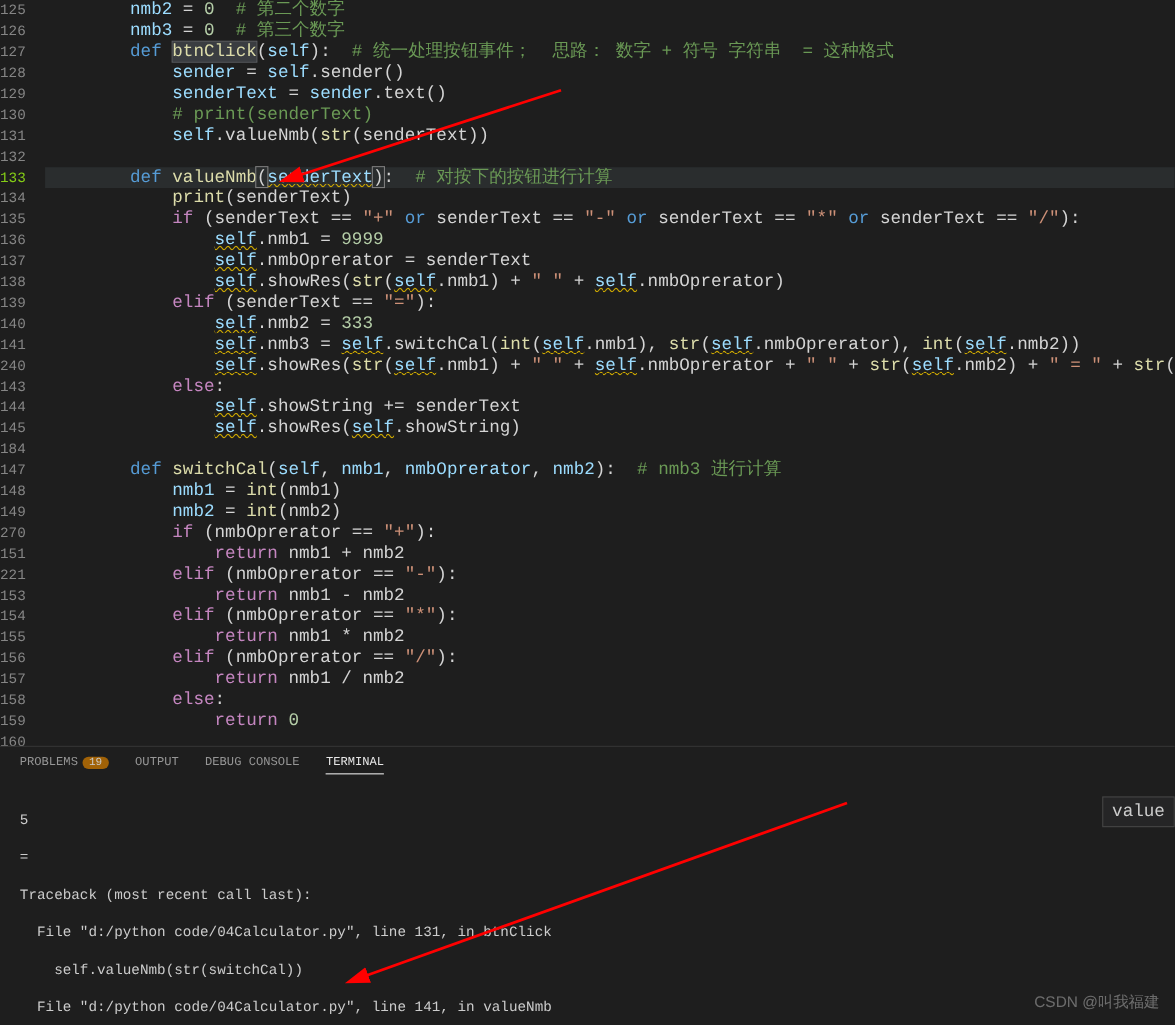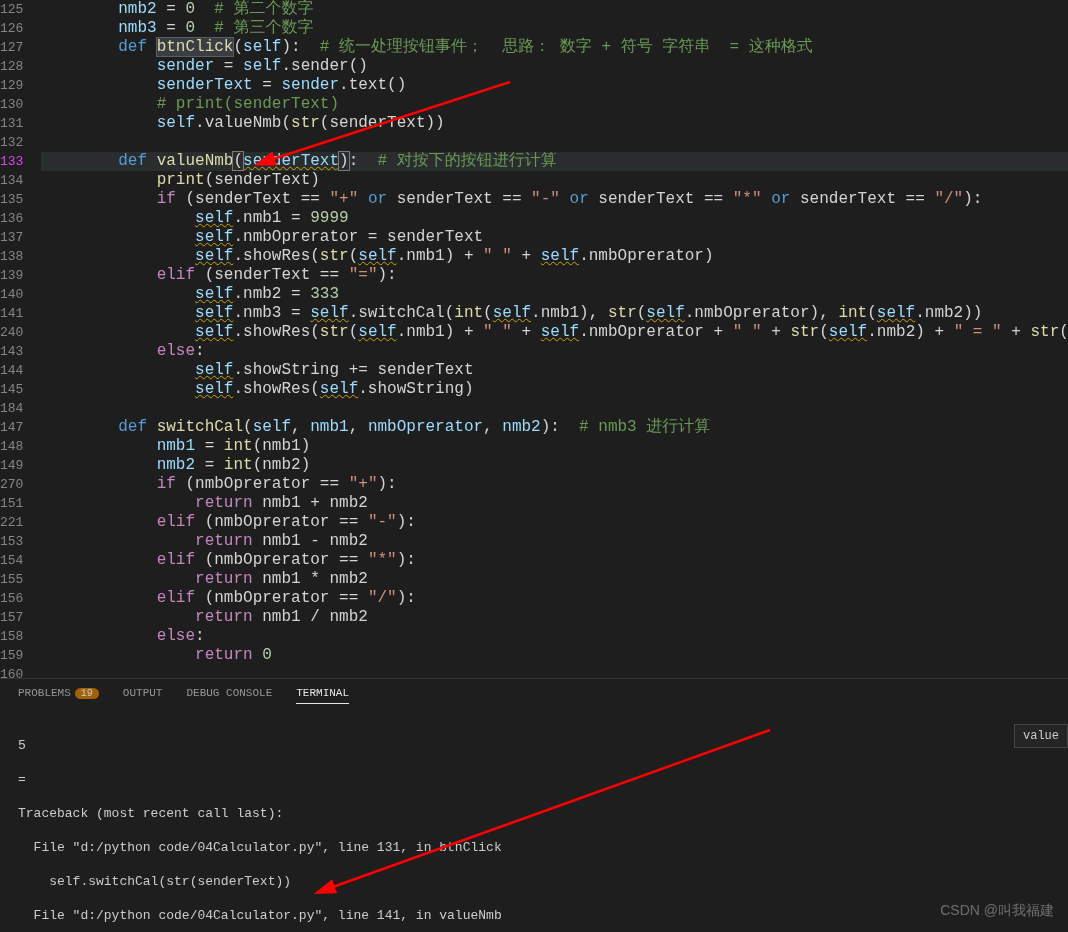--- a/index.html
+++ b/index.html
@@ -84,38 +84,38 @@
   font-size: 14px;
   font-family: Liberation Sans, sans-serif;
 }
 .hint-box {
   position: absolute;
   right: 0;
   top: 724px;
   background: #252526;
   color: #cccccc;
   padding: 4px 8px;
-  font-size: 12px;
+  font-size: 16px;
   border: 1px solid #454545;
 }
 </style>
 </head>
 <body>
 
 <div class="editor-area">
   <div class="gutter" id="gutter">
       <div class="ln">125</div>
       <div class="ln">126</div>
       <div class="ln">127</div>
       <div class="ln">128</div>
       <div class="ln">129</div>
       <div class="ln">130</div>
       <div class="ln">131</div>
       <div class="ln">132</div>
-      <div class="ln" style="color: #d946ef;">133</div>
+      <div class="ln" style="color: #84cc16;">133</div>
       <div class="ln">134</div>
       <div class="ln">135</div>
       <div class="ln">136</div>
       <div class="ln">137</div>
       <div class="ln">138</div>
       <div class="ln">139</div>
       <div class="ln">140</div>
       <div class="ln">141</div>
       <div class="ln">240</div>
       <div class="ln">143</div>
@@ -145,21 +145,21 @@
   <div class="tab">OUTPUT</div>
   <div class="tab">DEBUG CONSOLE</div>
   <div class="tab active">TERMINAL</div>
 </div>
 
 <div class="terminal">
 <div>5</div>
 <div>=</div>
 <div>Traceback (most recent call last):</div>
 <div>  File "d:/python code/04Calculator.py", line 131, in btnClick</div>
-<div>    self.switchCal(str(senderText))</div>
+<div>    self.valueNmb(str(switchCal))</div>
 <div>  File "d:/python code/04Calculator.py", line 141, in valueNmb</div>
 
 
 
 
 
 
 </div>
 
 <div class="hint-box">value</div>

